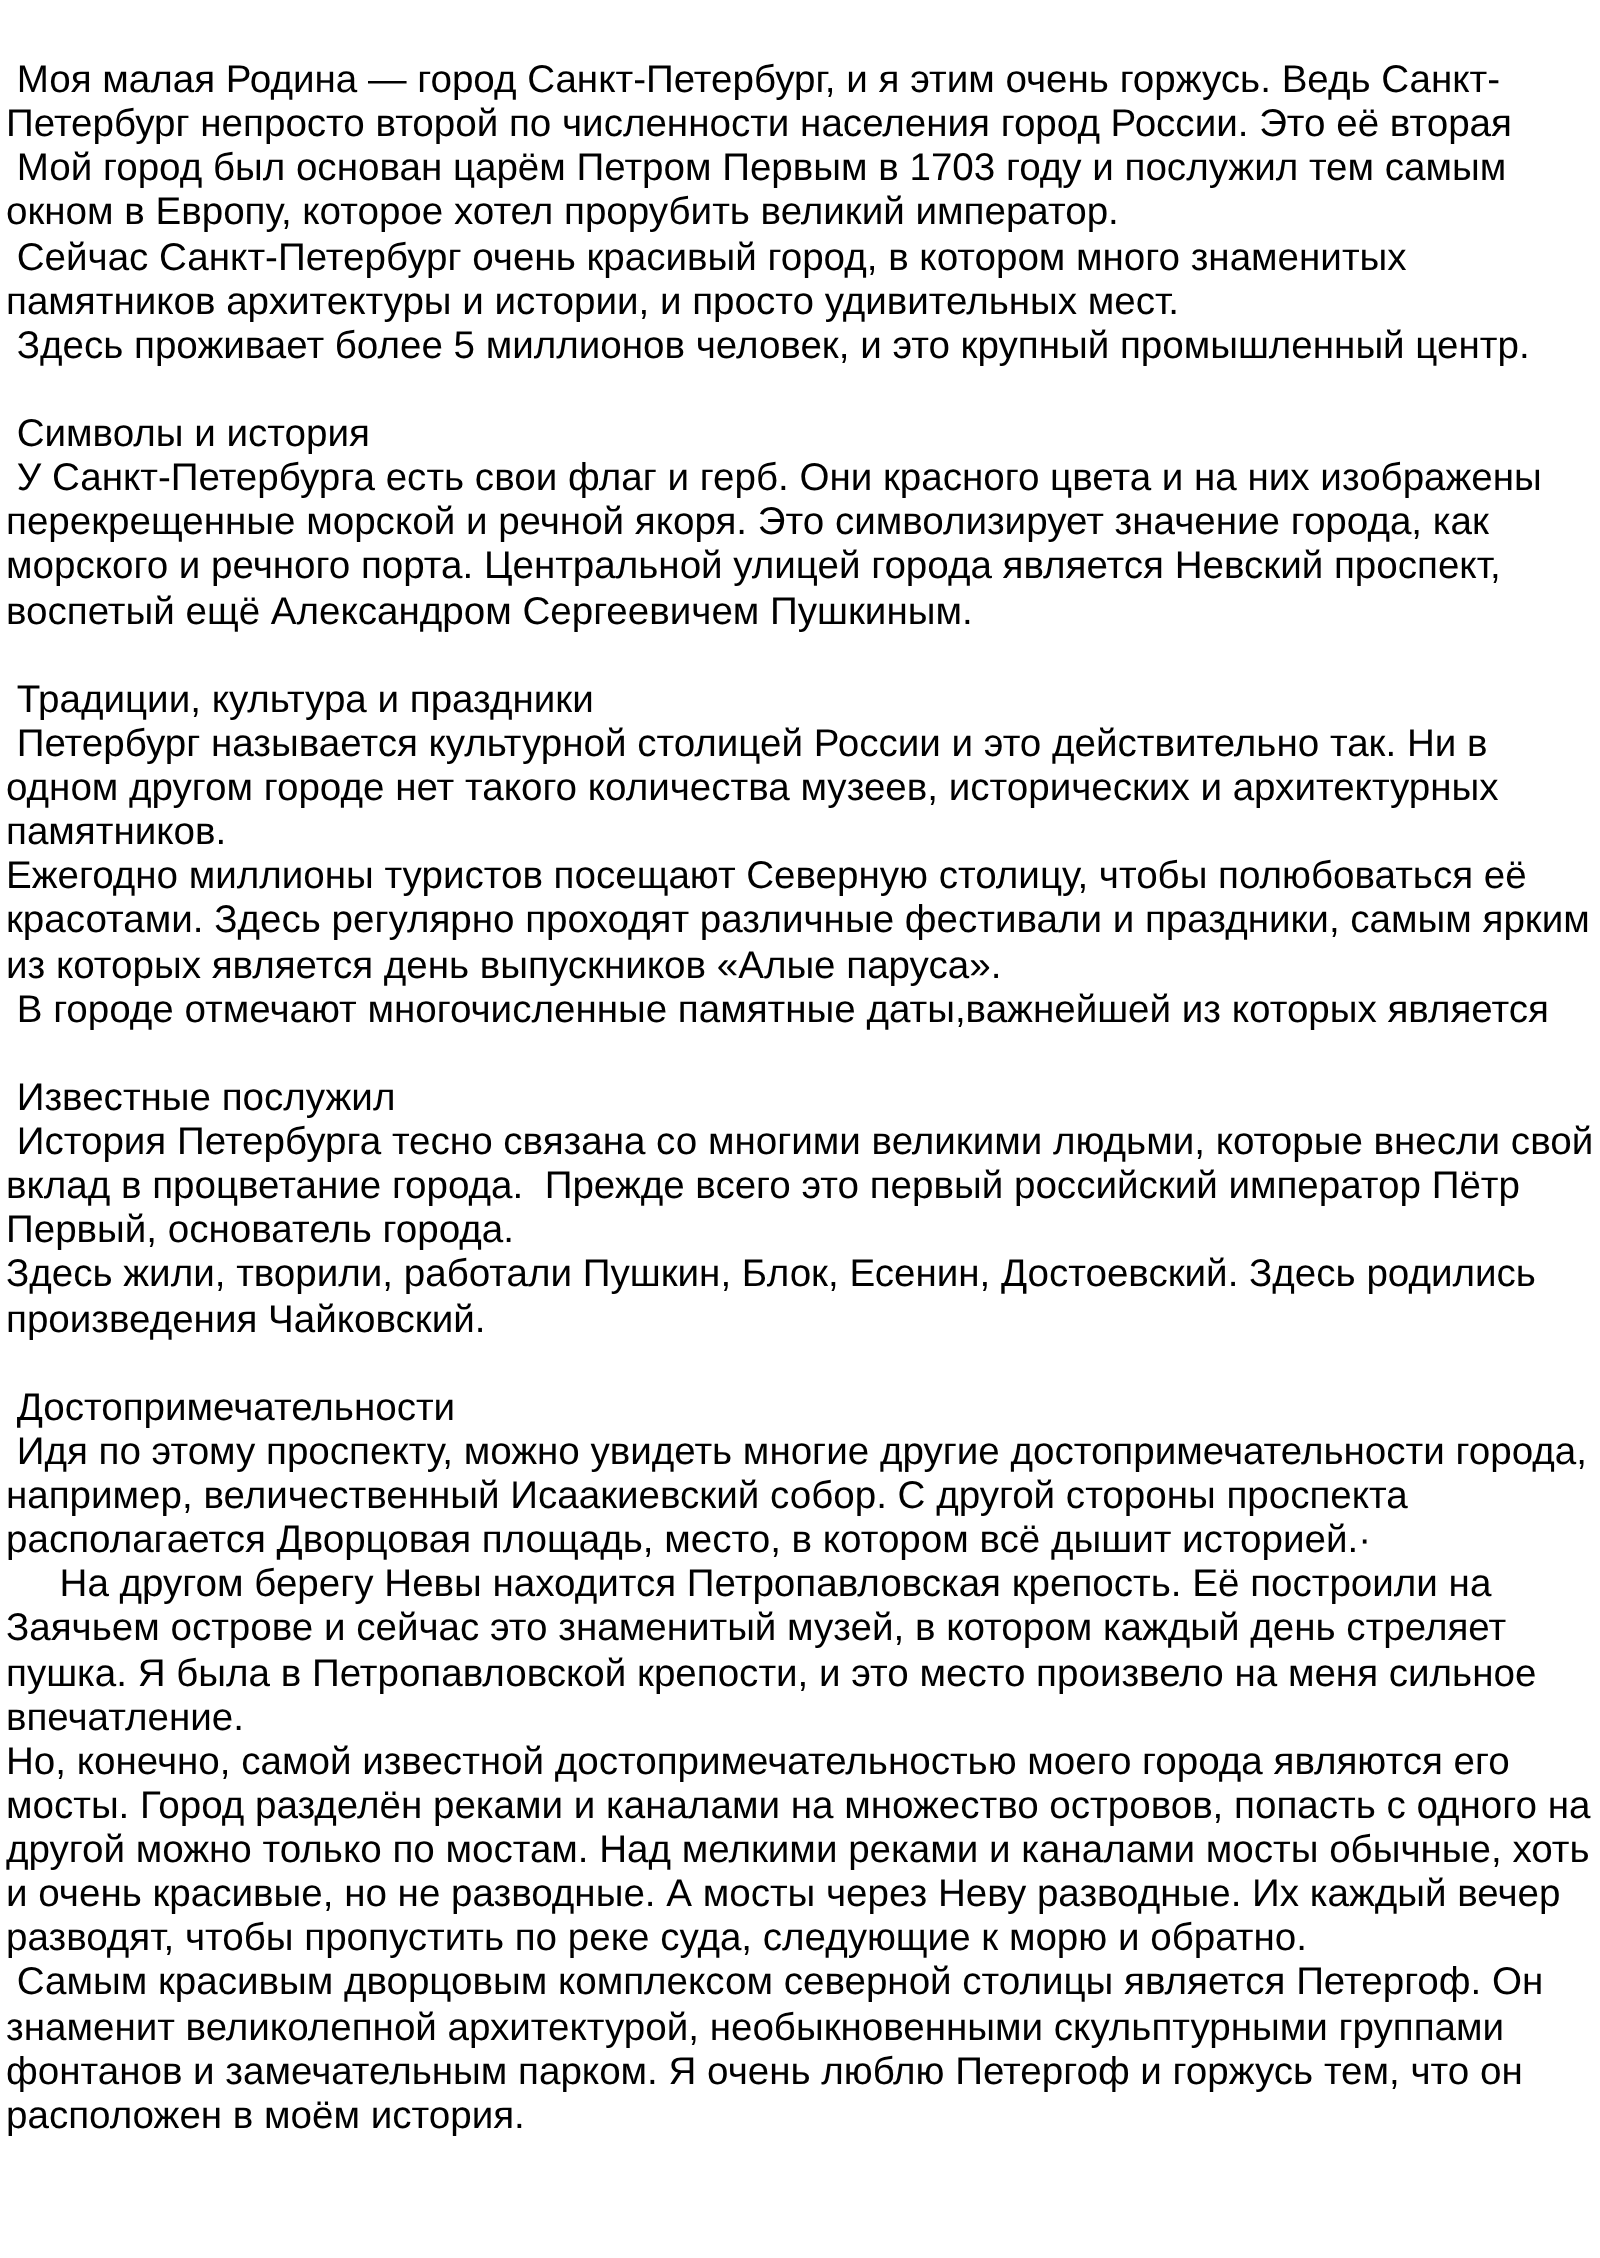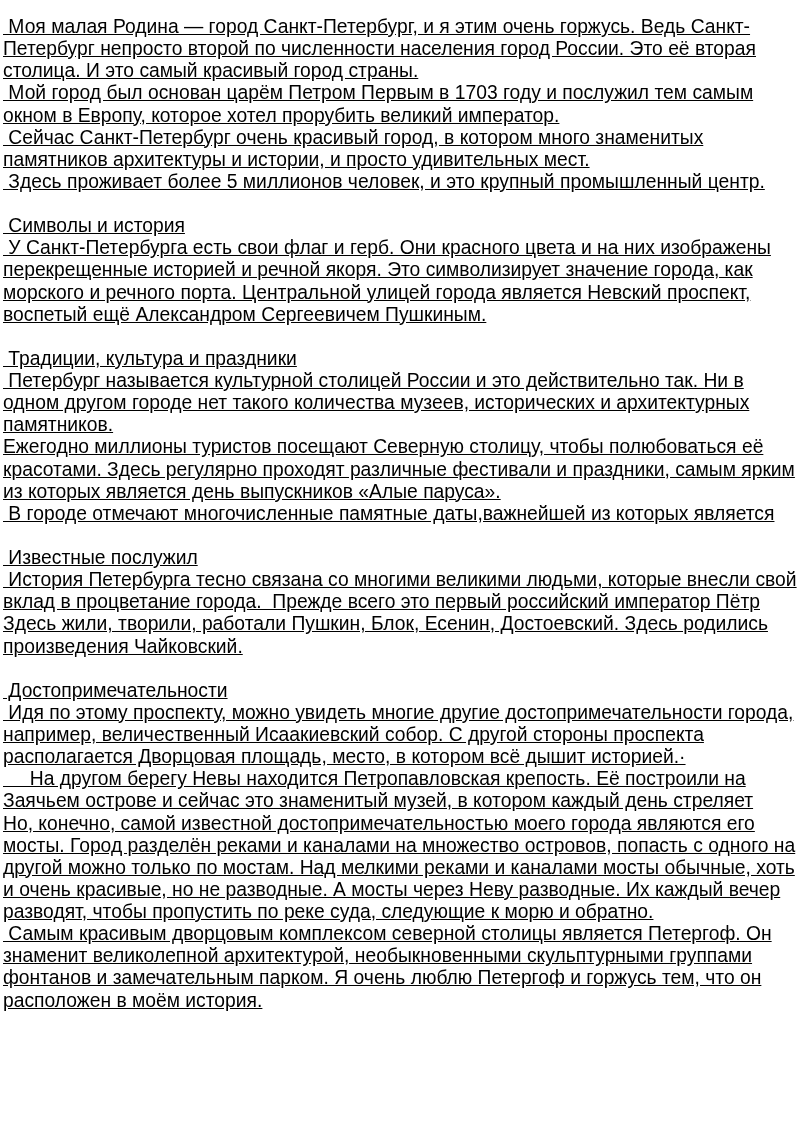--- a/index.html
+++ b/index.html
@@ -8,84 +8,85 @@
   }
   body {
     width: 800px;
     height: 1129px;
     background: #ffffff;
     overflow: hidden;
   }
   .doc {
     box-sizing: border-box;
     width: 752px;
-    padding: 16px 2px 0 3px;
+    padding: 30px 2px 0 3px;
     font-family: "Liberation Sans", "DejaVu Sans", sans-serif;
     font-size: 19.3px;
     line-height: 22.14px;
     color: #000000;
-    text-decoration: underline;
   }
   .line {
     white-space: pre;
     height: 22.14px;
   }
   .heading {
     font-weight: normal;
   }
 </style>
 </head>
 <body>
 
 <div class="doc" id="doc-root">
     <div class="section">
       <div class="line"> Моя малая Родина — город Санкт-Петербург, и я этим очень горжусь. Ведь Санкт-</div>
       <div class="line">Петербург непросто второй по численности населения город России. Это её вторая</div>
-      <div class="line">столица. И это самый красивый город страны.</div>
       <div class="line"> Мой город был основан царём Петром Первым в 1703 году и послужил тем самым</div>
       <div class="line">окном в Европу, которое хотел прорубить великий император.</div>
       <div class="line"> Сейчас Санкт-Петербург очень красивый город, в котором много знаменитых</div>
       <div class="line">памятников архитектуры и истории, и просто удивительных мест.</div>
       <div class="line"> Здесь проживает более 5 миллионов человек, и это крупный промышленный центр.</div>
     </div>
     <div class="line"></div>
     <div class="section">
       <div class="line heading"> Символы и история</div>
       <div class="line"> У Санкт-Петербурга есть свои флаг и герб. Они красного цвета и на них изображены</div>
-      <div class="line">перекрещенные историей и речной якоря. Это символизирует значение города, как</div>
+      <div class="line">перекрещенные морской и речной якоря. Это символизирует значение города, как</div>
       <div class="line">морского и речного порта. Центральной улицей города является Невский проспект,</div>
       <div class="line">воспетый ещё Александром Сергеевичем Пушкиным.</div>
     </div>
     <div class="line"></div>
     <div class="section">
       <div class="line heading"> Традиции, культура и праздники</div>
       <div class="line"> Петербург называется культурной столицей России и это действительно так. Ни в</div>
       <div class="line">одном другом городе нет такого количества музеев, исторических и архитектурных</div>
       <div class="line">памятников.</div>
       <div class="line">Ежегодно миллионы туристов посещают Северную столицу, чтобы полюбоваться её</div>
       <div class="line">красотами. Здесь регулярно проходят различные фестивали и праздники, самым ярким</div>
       <div class="line">из которых является день выпускников «Алые паруса».</div>
       <div class="line"> В городе отмечают многочисленные памятные даты,важнейшей из которых является</div>
     </div>
     <div class="line"></div>
     <div class="section">
       <div class="line heading"> Известные послужил</div>
       <div class="line"> История Петербурга тесно связана со многими великими людьми, которые внесли свой</div>
       <div class="line">вклад в процветание города.  Прежде всего это первый российский император Пётр</div>
+      <div class="line">Первый, основатель города.</div>
       <div class="line">Здесь жили, творили, работали Пушкин, Блок, Есенин, Достоевский. Здесь родились</div>
       <div class="line">произведения Чайковский.</div>
     </div>
     <div class="line"></div>
     <div class="section">
       <div class="line heading"> Достопримечательности</div>
       <div class="line"> Идя по этому проспекту, можно увидеть многие другие достопримечательности города,</div>
       <div class="line">например, величественный Исаакиевский собор. С другой стороны проспекта</div>
       <div class="line">располагается Дворцовая площадь, место, в котором всё дышит историей.·</div>
       <div class="line">     На другом берегу Невы находится Петропавловская крепость. Её построили на</div>
       <div class="line">Заячьем острове и сейчас это знаменитый музей, в котором каждый день стреляет</div>
+      <div class="line">пушка. Я была в Петропавловской крепости, и это место произвело на меня сильное</div>
+      <div class="line">впечатление.</div>
       <div class="line">Но, конечно, самой известной достопримечательностью моего города являются его</div>
       <div class="line">мосты. Город разделён реками и каналами на множество островов, попасть с одного на</div>
       <div class="line">другой можно только по мостам. Над мелкими реками и каналами мосты обычные, хоть</div>
       <div class="line">и очень красивые, но не разводные. А мосты через Неву разводные. Их каждый вечер</div>
       <div class="line">разводят, чтобы пропустить по реке суда, следующие к морю и обратно.</div>
       <div class="line"> Самым красивым дворцовым комплексом северной столицы является Петергоф. Он</div>
       <div class="line">знаменит великолепной архитектурой, необыкновенными скульптурными группами</div>
       <div class="line">фонтанов и замечательным парком. Я очень люблю Петергоф и горжусь тем, что он</div>
       <div class="line">расположен в моём история.</div>
     </div>

